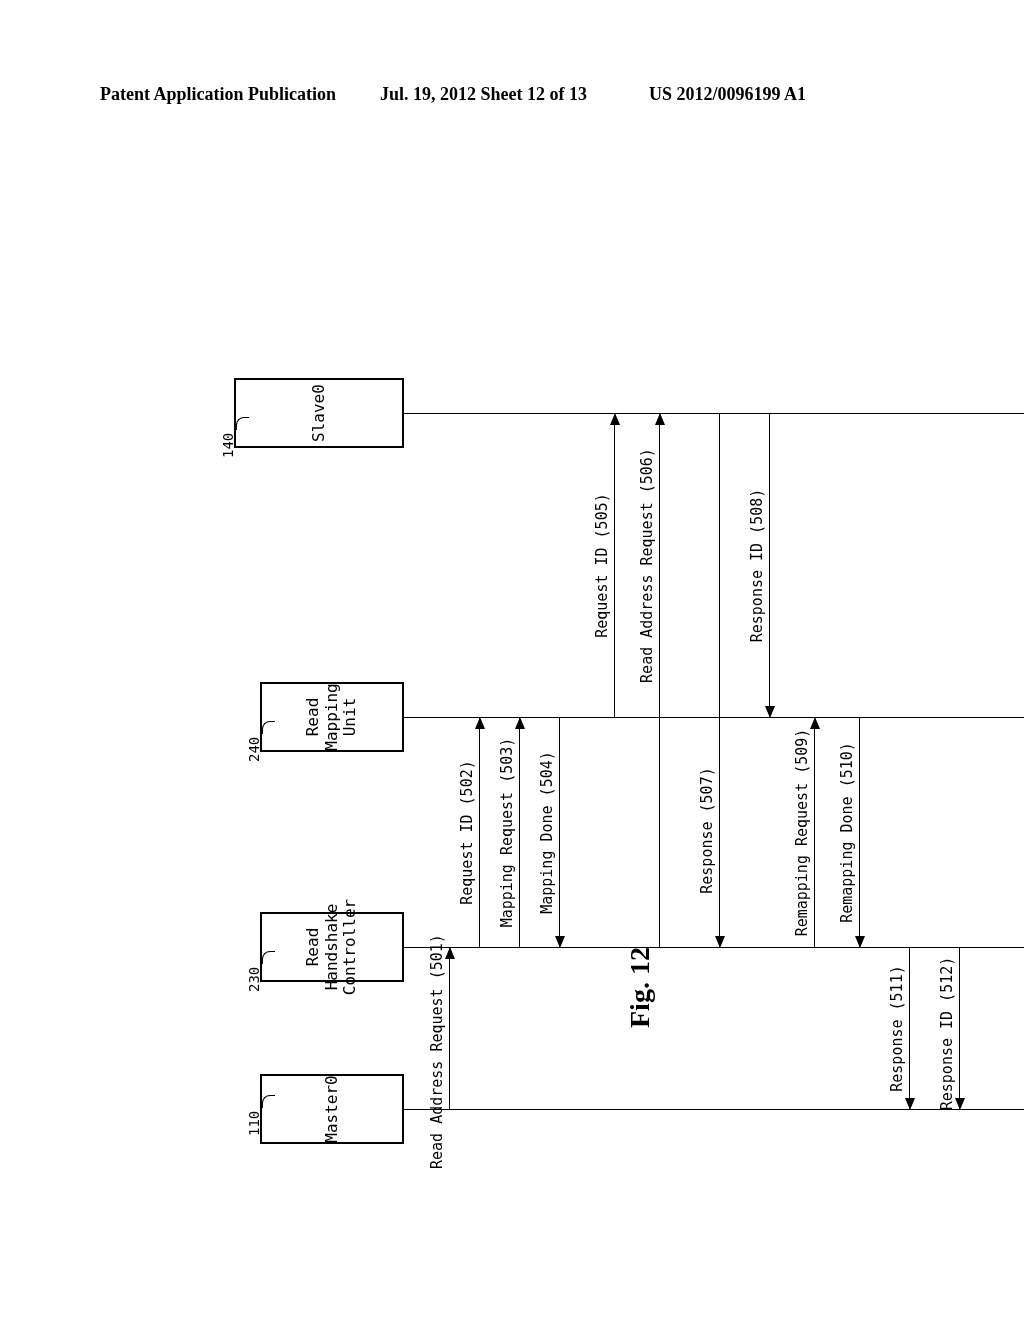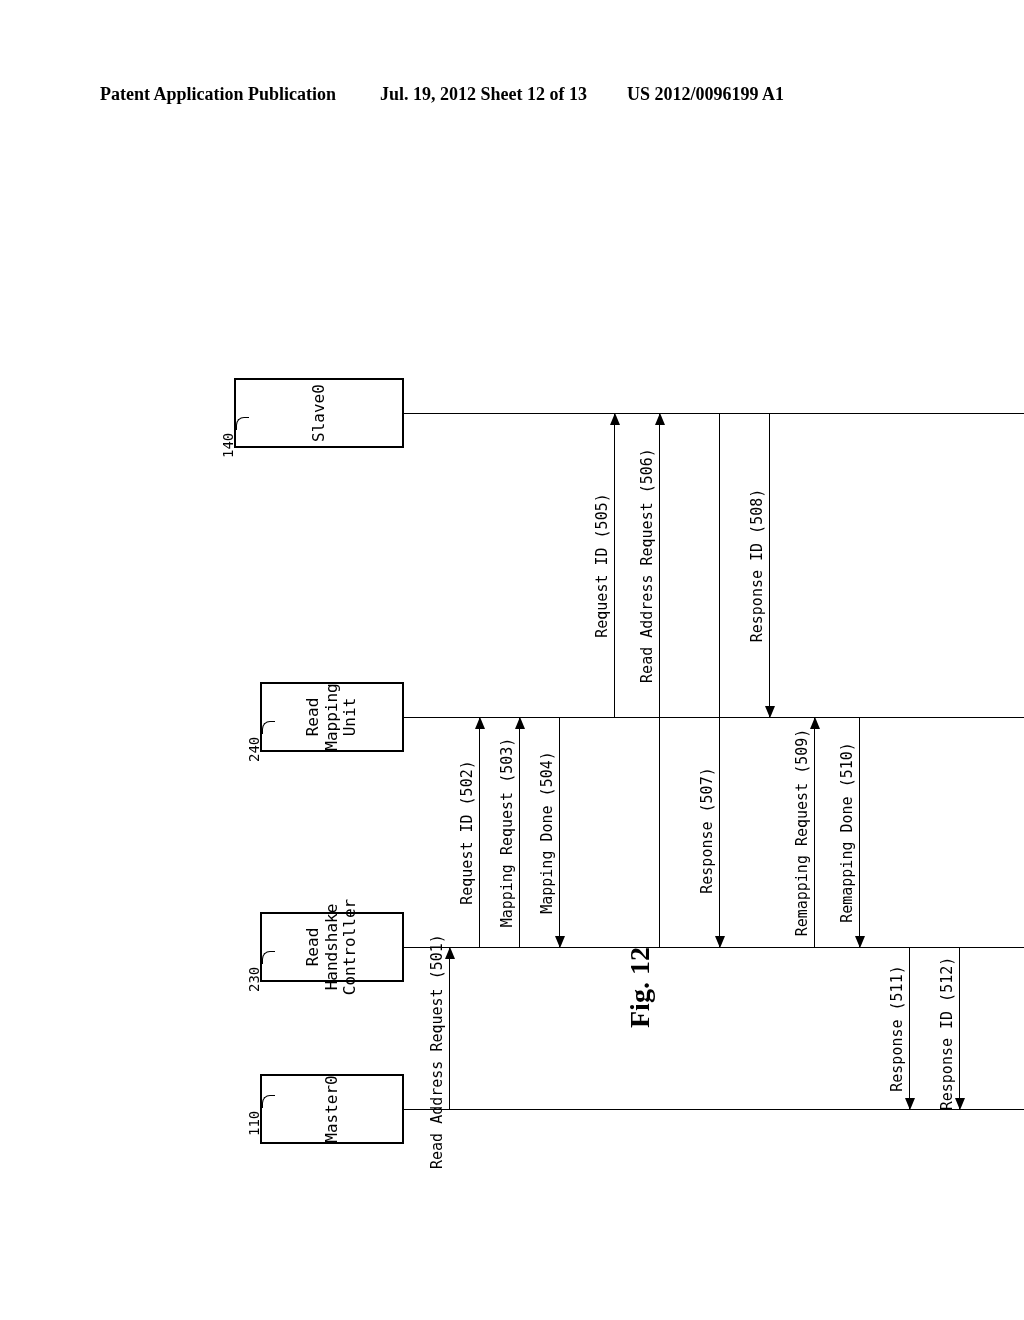--- a/index.html
+++ b/index.html
@@ -17,21 +17,21 @@
     height: 1148px;
   }
   .hdr {
     position: absolute;
     top: 84px;
     font-size: 18px;
     font-weight: bold;
   }
   .hdr-left { left: 100px; }
   .hdr-mid  { left: 380px; }
-  .hdr-right{ left: 627px; }
+  .hdr-right{ left: 649px; }
 
   .fig-title {
     position: absolute;
     top: 564px;
     left: 222px;
     font-size: 28px;
     font-weight: bold;
   }
 
   

